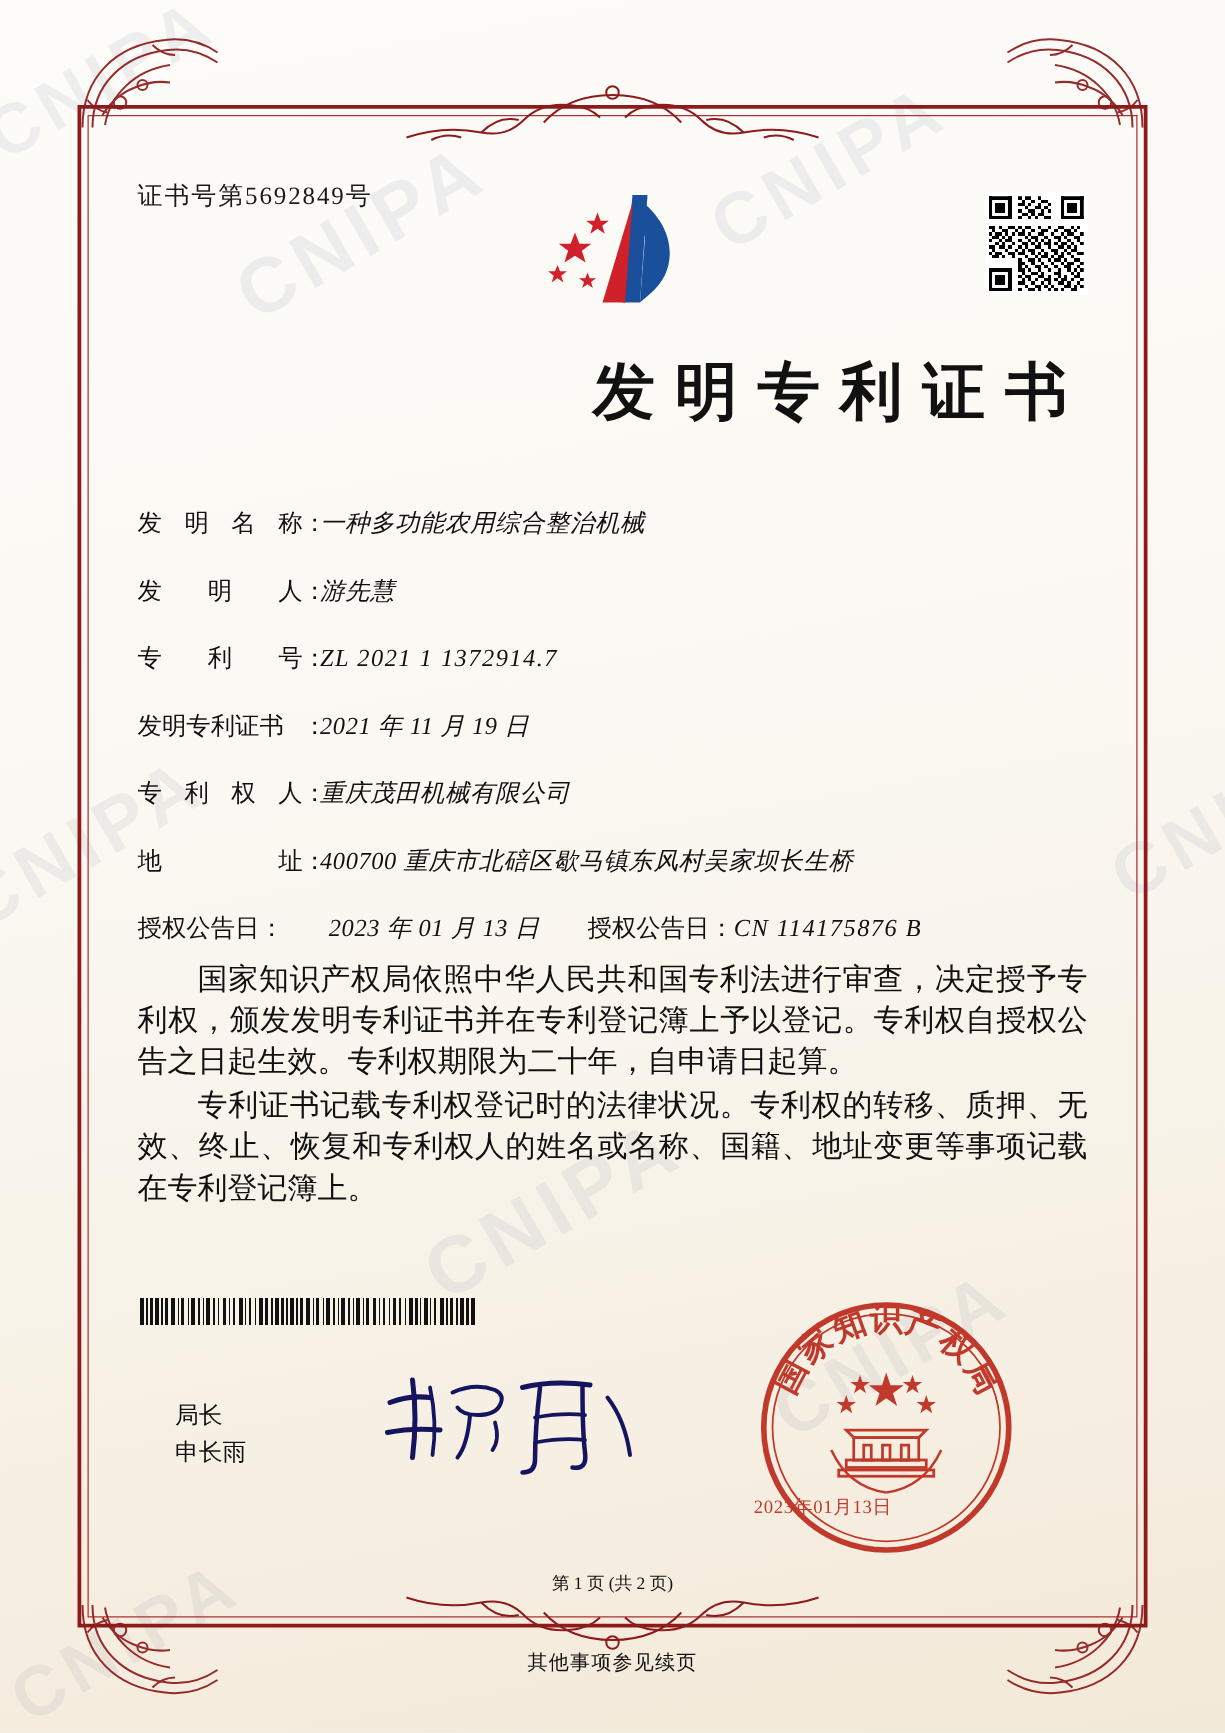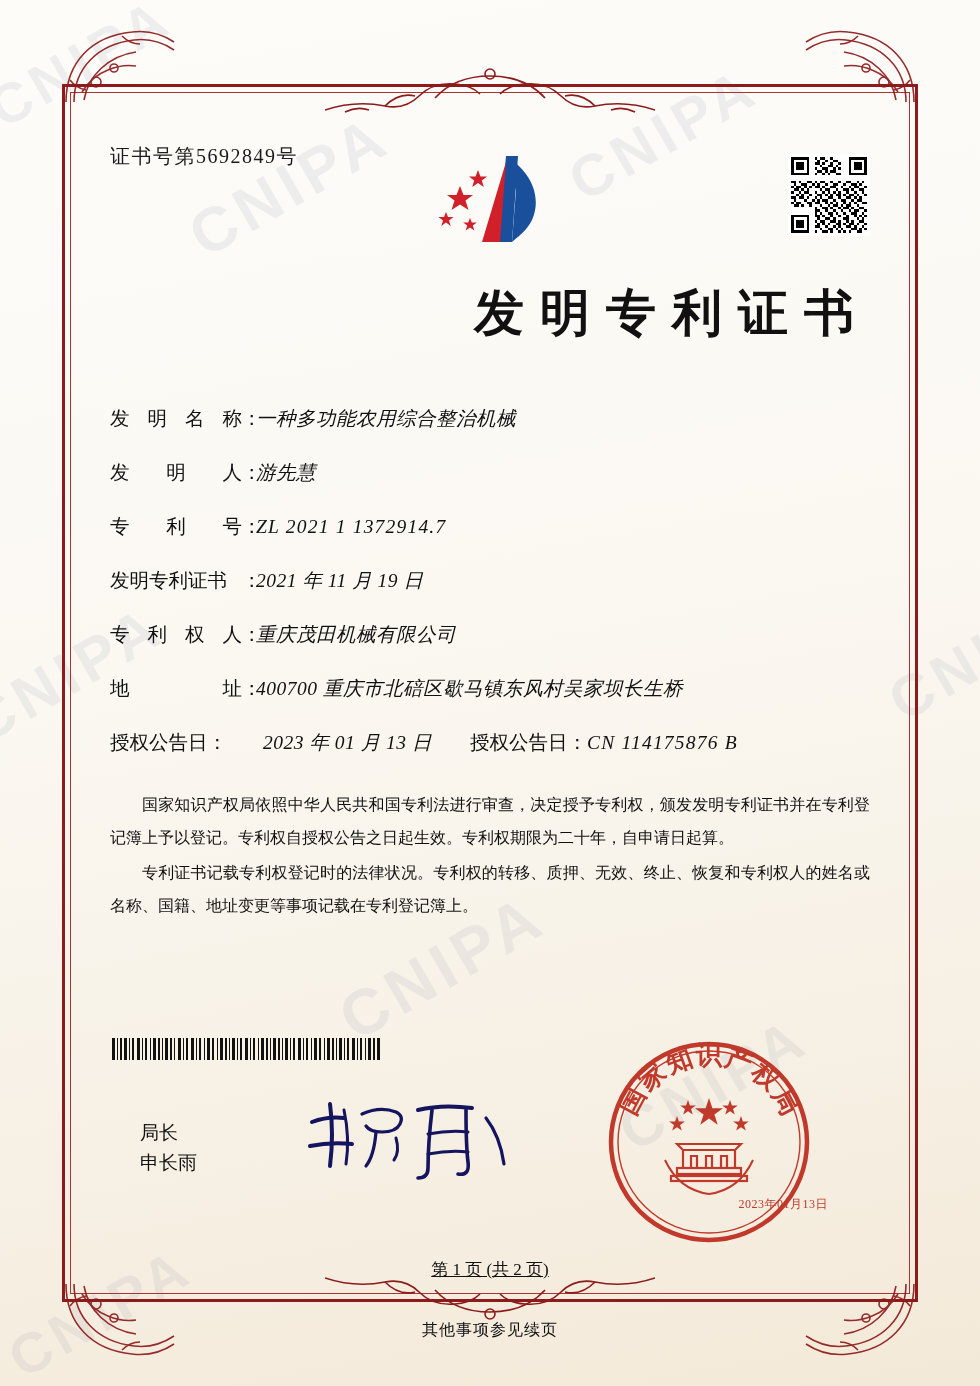--- a/index.html
+++ b/index.html
@@ -140,22 +140,22 @@
   .f-colon { width: 14px; flex: 0 0 14px; }
   .f-value { letter-spacing: .5px; font-style: italic; }
   .f-value.mono { letter-spacing: 1.2px; }
 
   .row-split { display: flex; align-items: baseline; margin-bottom: 10px; }
   .split-left { display:flex; align-items: baseline; width: 360px; flex: 0 0 360px; gap: 36px; }
   .split-right { display:flex; align-items: baseline; }
   .sr-label { flex: 0 0 auto; }
 
   .paragraphs {
-    margin-top: 32px;
-    font-size: 16px;
+    margin-top: 12px;
+    font-size: 24px;
     line-height: 33px;
     color: #111;
     text-align: justify;
   }
   .paragraphs p { margin: 0 0 2px 0; text-indent: 2em; }
 
   
   .barcode {
     position: absolute;
     left: 112px; top: 1038px;
@@ -179,35 +179,34 @@
   .sign-script svg { width:100%; height:100%; display:block; }
 
   .seal {
     position: absolute;
     right: 168px; top: 1040px;
     width: 205px; height: 205px;
   }
   .seal svg { width:100%; height:100%; display:block; }
   .seal-date {
     position: absolute;
-    right: 152px; top: 1196px;
+    right: 172px; top: 1196px;
     width: 205px;
-    text-align: right;
-    font-size: 12px;
+    text-align: left;
+    font-size: 15px;
     color: #c0392b;
     letter-spacing: .5px;
   }
 
   .page-no {
     position: absolute;
     left: 0; right: 0; top: 1258px;
     text-align: center;
-    font-size: 17px;
+    font-size: 14px;
     color: #111;
-    text-decoration: underline;
   }
   .footer-note {
     position: absolute;
     left: 0; right: 0; top: 1320px;
     text-align: center;
     font-size: 16px;
     color: #111;
     letter-spacing: 1px;
   }
 </style>

